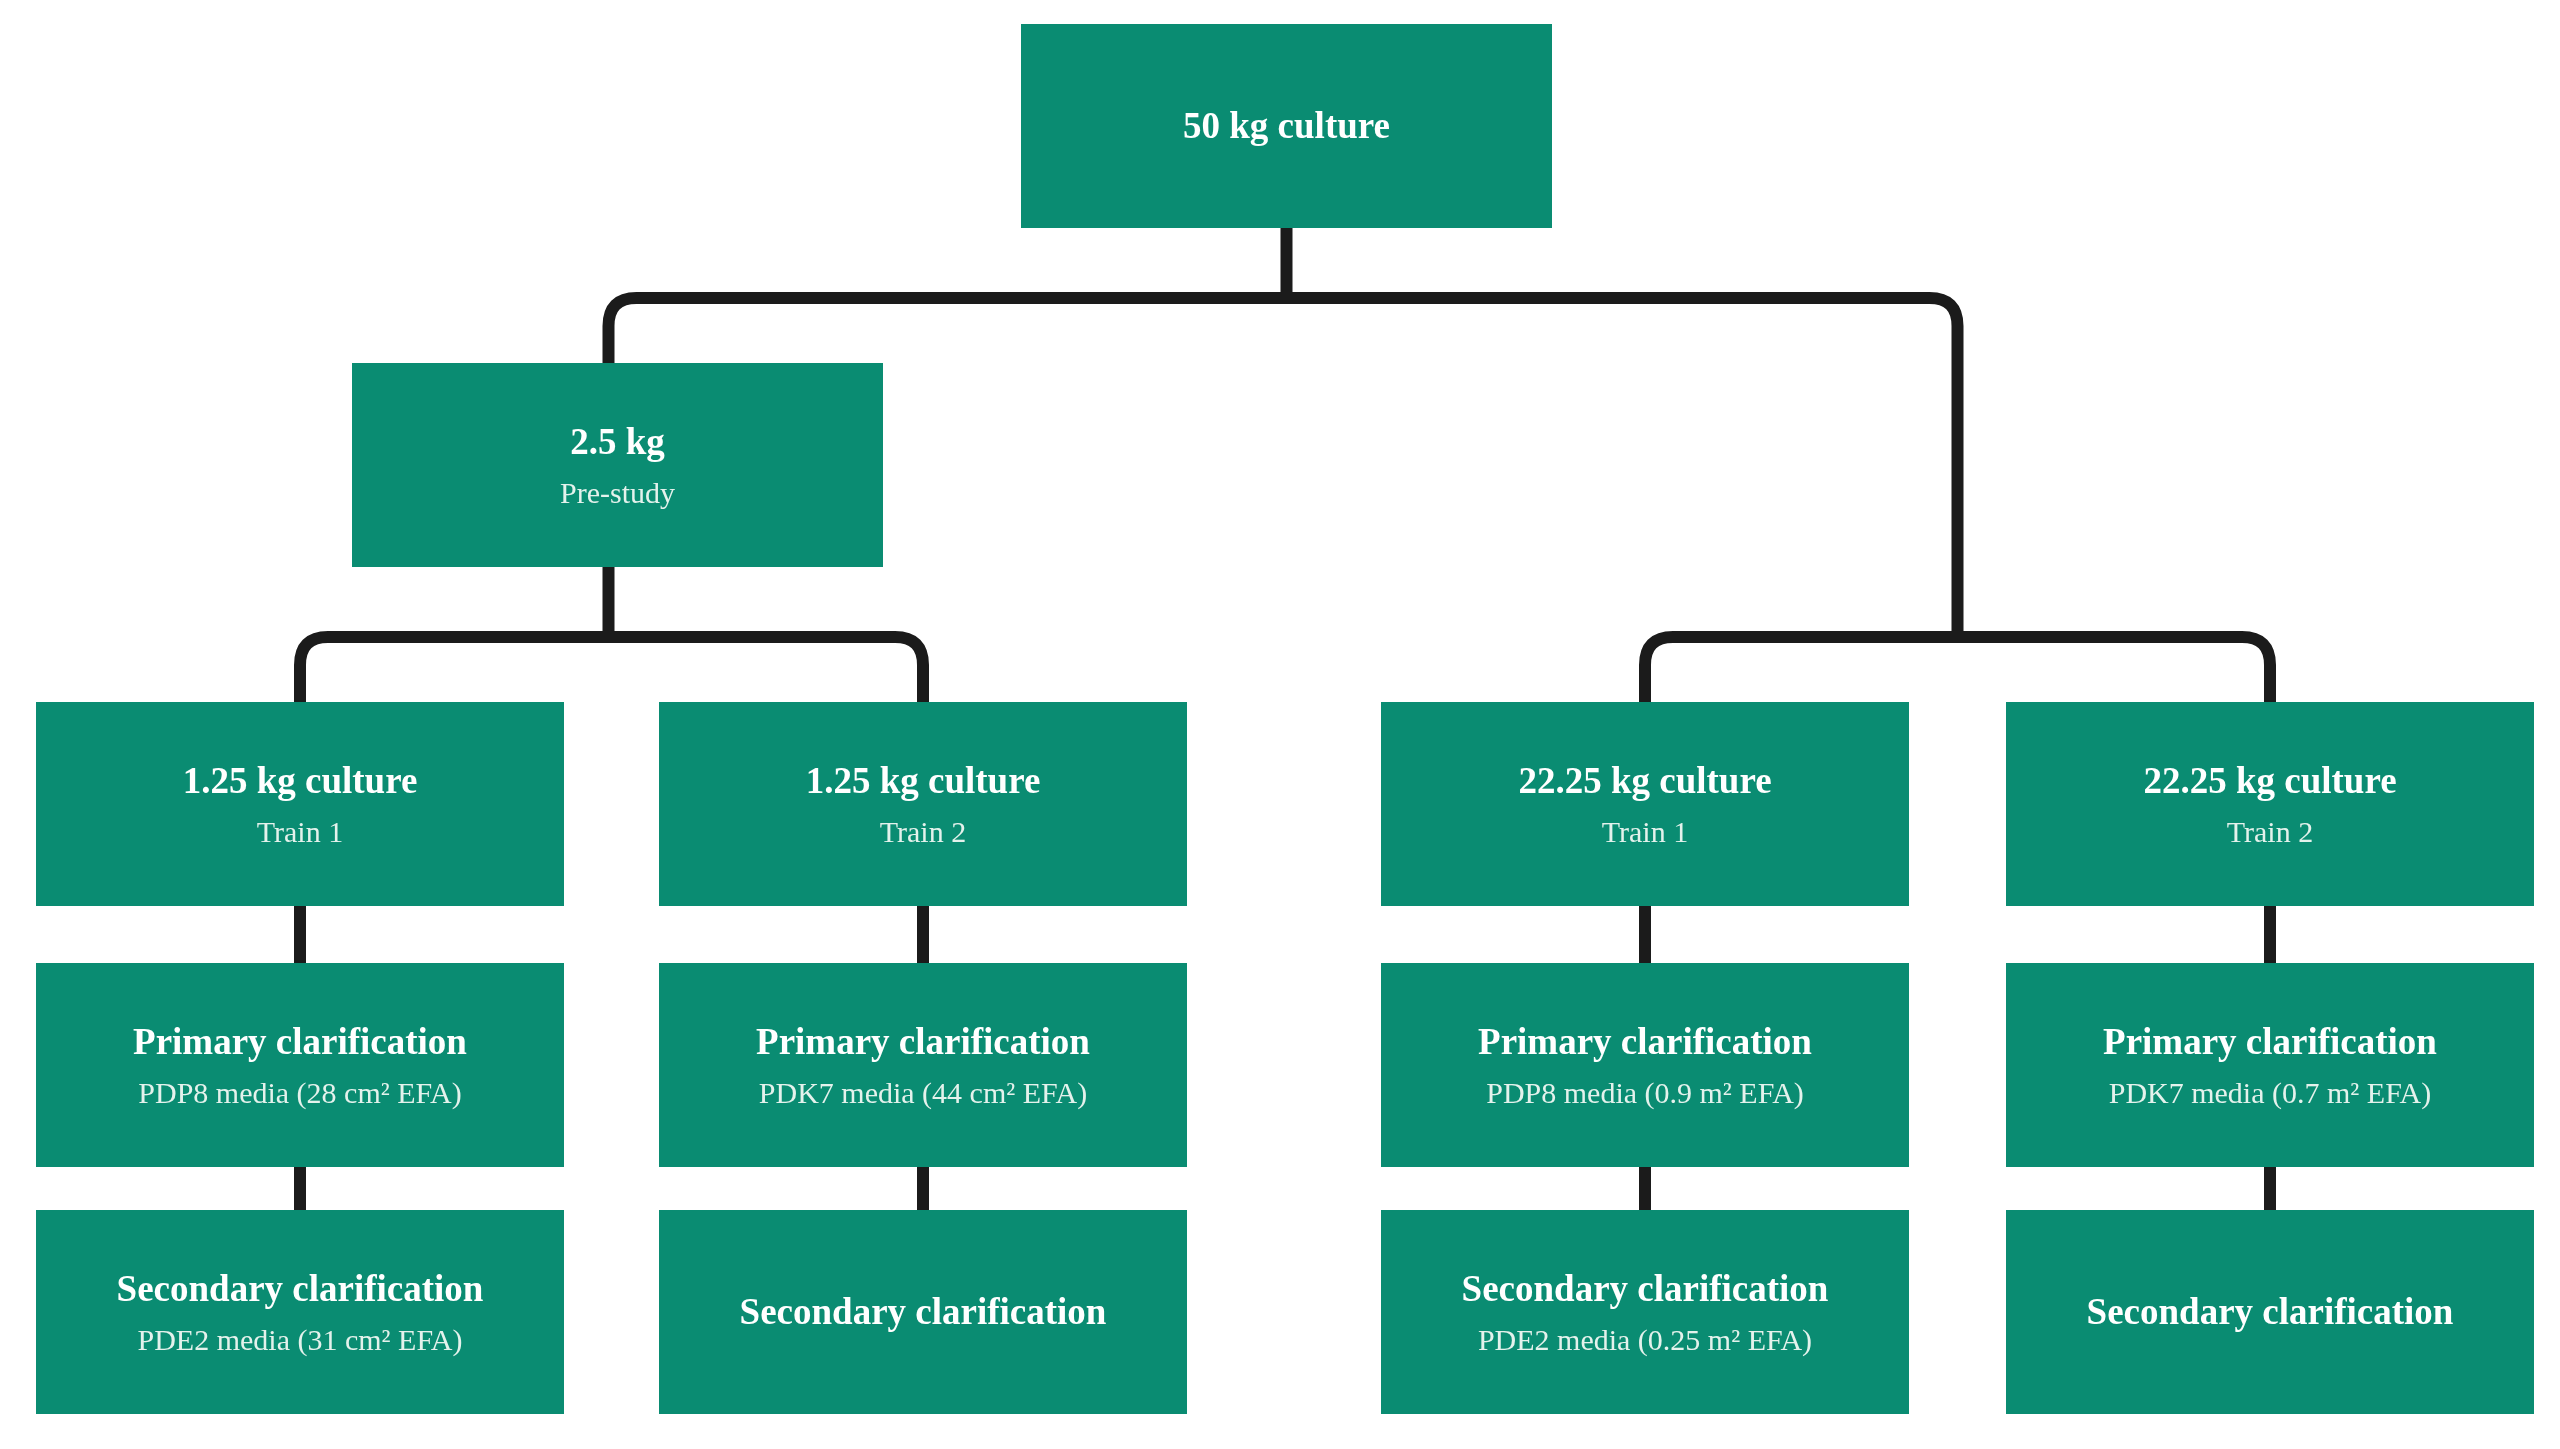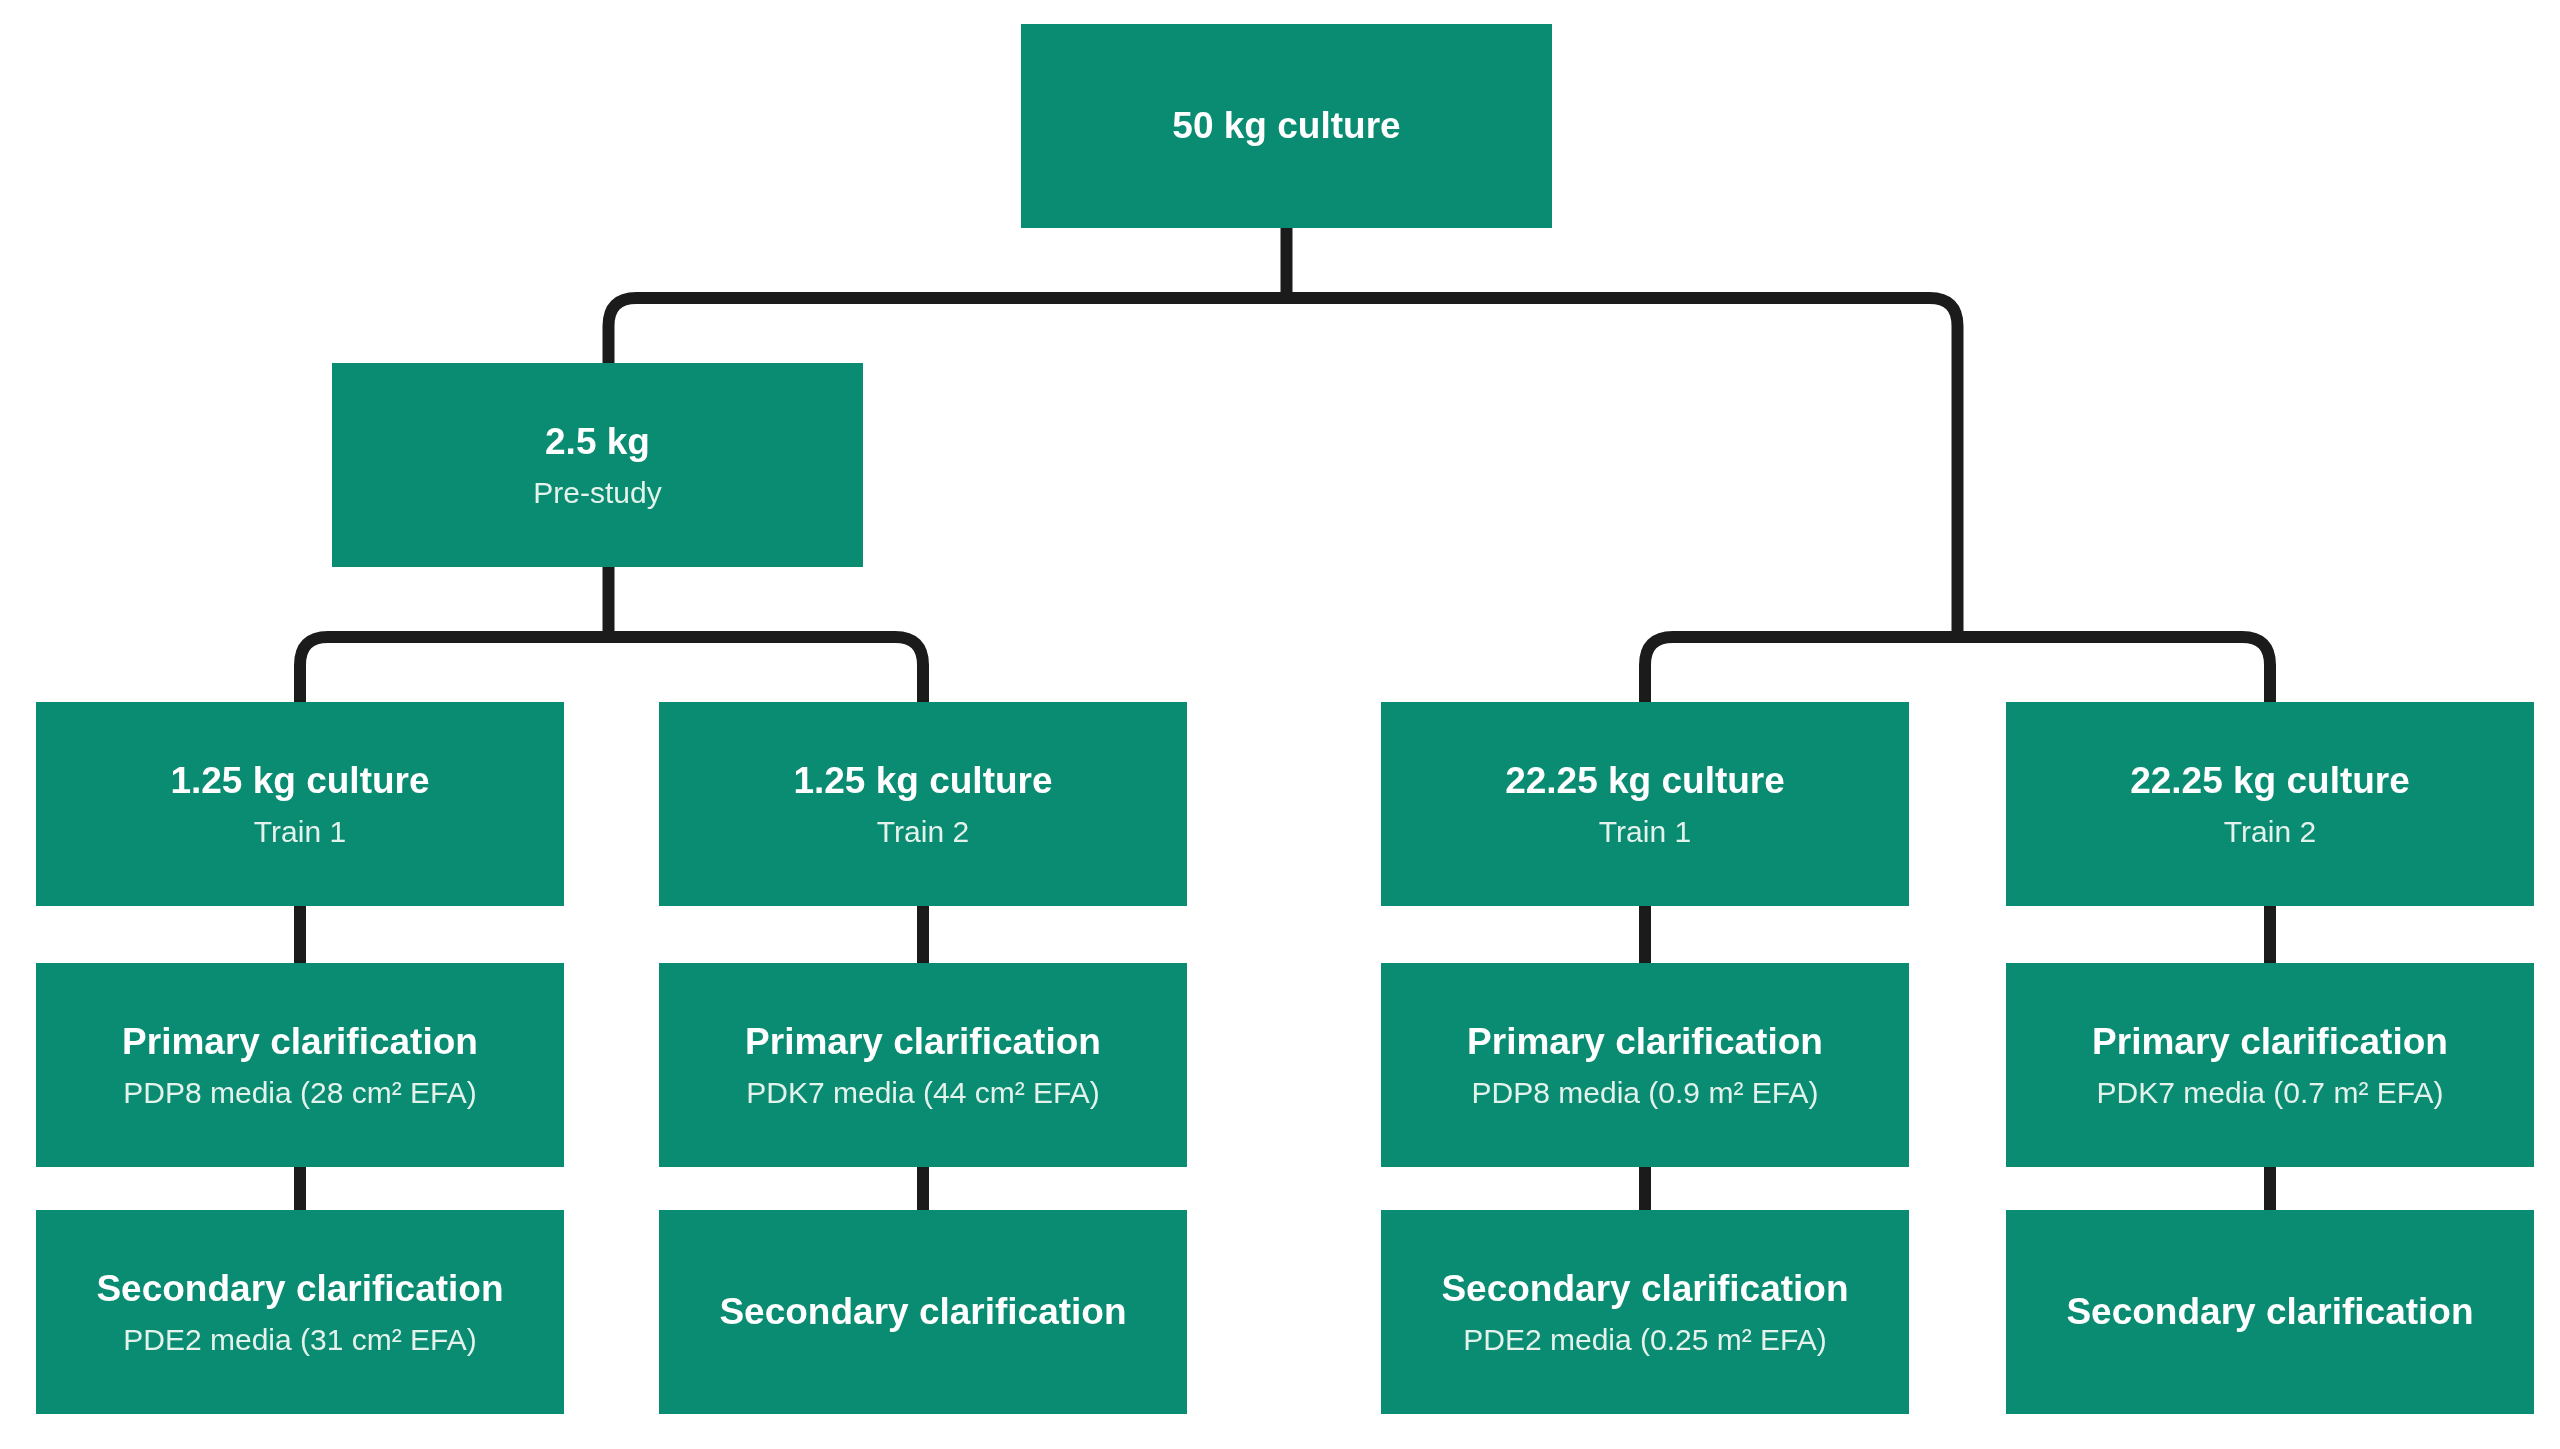--- a/index.html
+++ b/index.html
@@ -32,20 +32,21 @@
   .node{
     position:absolute;
     background:var(--node-color);
     color:var(--title-color);
     display:flex;
     flex-direction:column;
     justify-content:center;
     align-items:center;
     text-align:center;
     padding:0 14px;
+    font-family:Liberation Serif, serif;
   }
   .node-title{
     font-size:37px;
     font-weight:700;
     line-height:1.3;
     color:var(--title-color);
     white-space:nowrap;
   }
   .node-subtitle{
     font-size:30px;
@@ -72,21 +73,21 @@
     <path class="connector" d="M923 860 V 1260"></path>
     <path class="connector" d="M1645 860 V 1260"></path>
     <path class="connector" d="M2270 860 V 1260"></path>
   </svg>
 
   <div class="node" style="left:1021px;top:24px;width:531px;height:204px">
     <div class="node-title">50 kg culture</div>
 
   </div>
 
-  <div class="node" style="left:332px;top:363px;width:531px;height:204px">
+  <div class="node" style="left:352px;top:363px;width:531px;height:204px">
     <div class="node-title">2.5 kg</div>
     <div class="node-subtitle">Pre-study</div>
   </div>
 
   <div class="node" style="left:36px;top:702px;width:528px;height:204px">
     <div class="node-title">1.25 kg culture</div>
     <div class="node-subtitle">Train 1</div>
   </div>
   <div class="node" style="left:36px;top:963px;width:528px;height:204px">
     <div class="node-title">Primary clarification</div>

